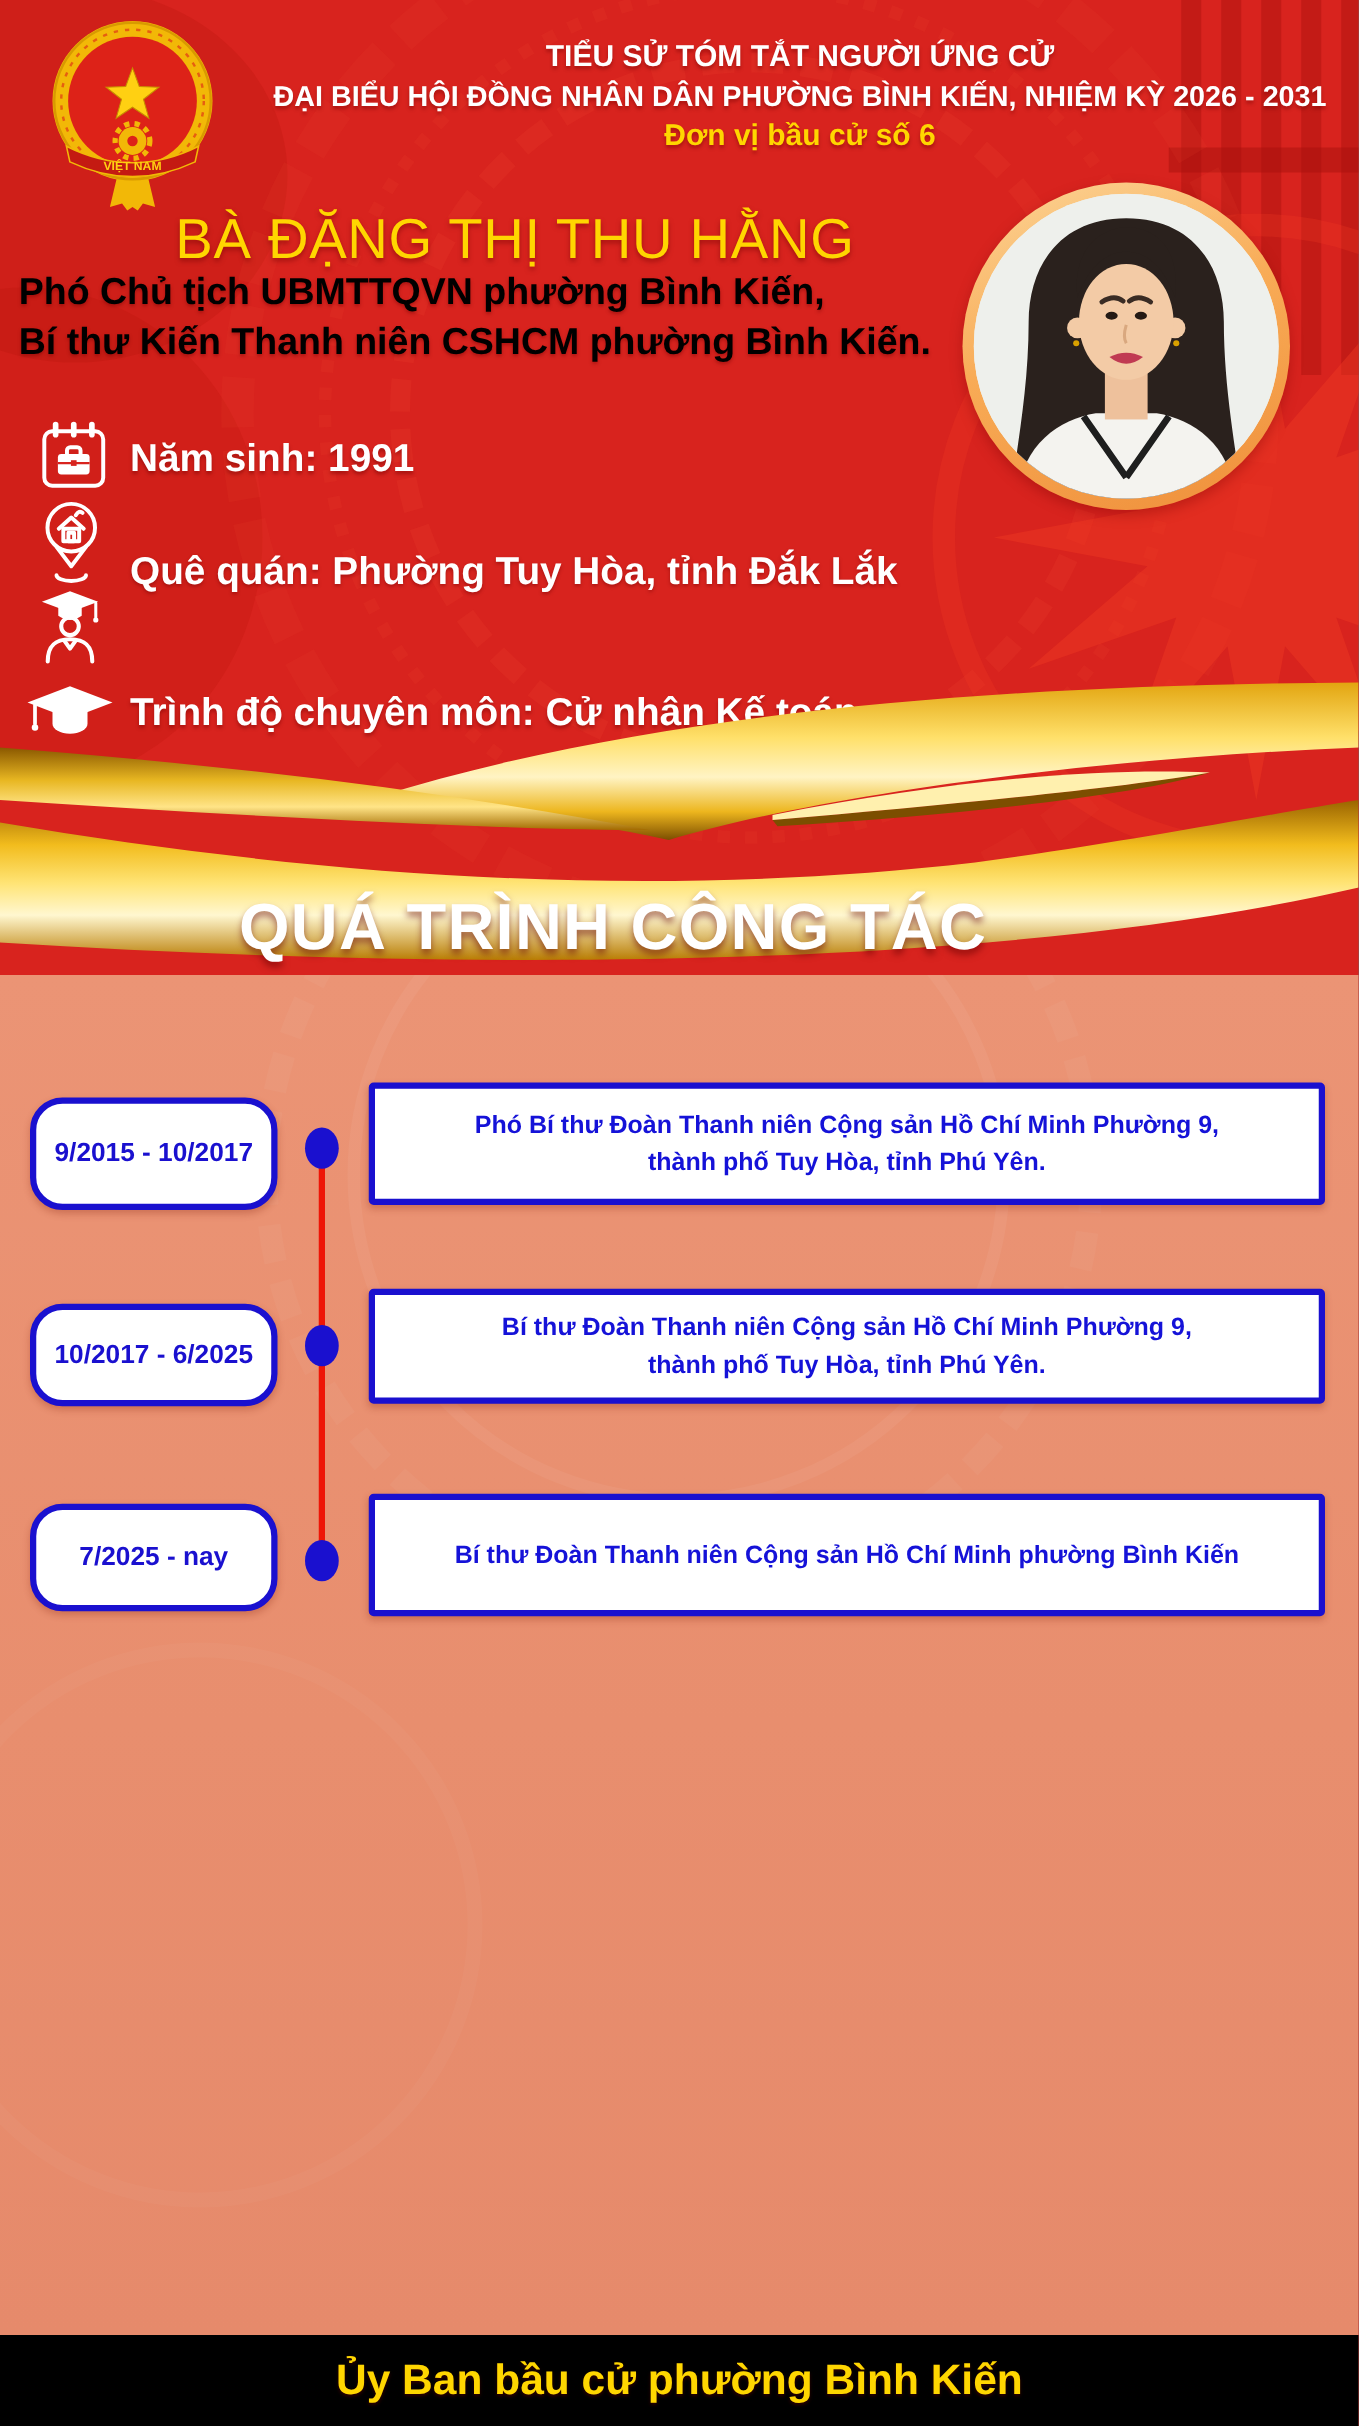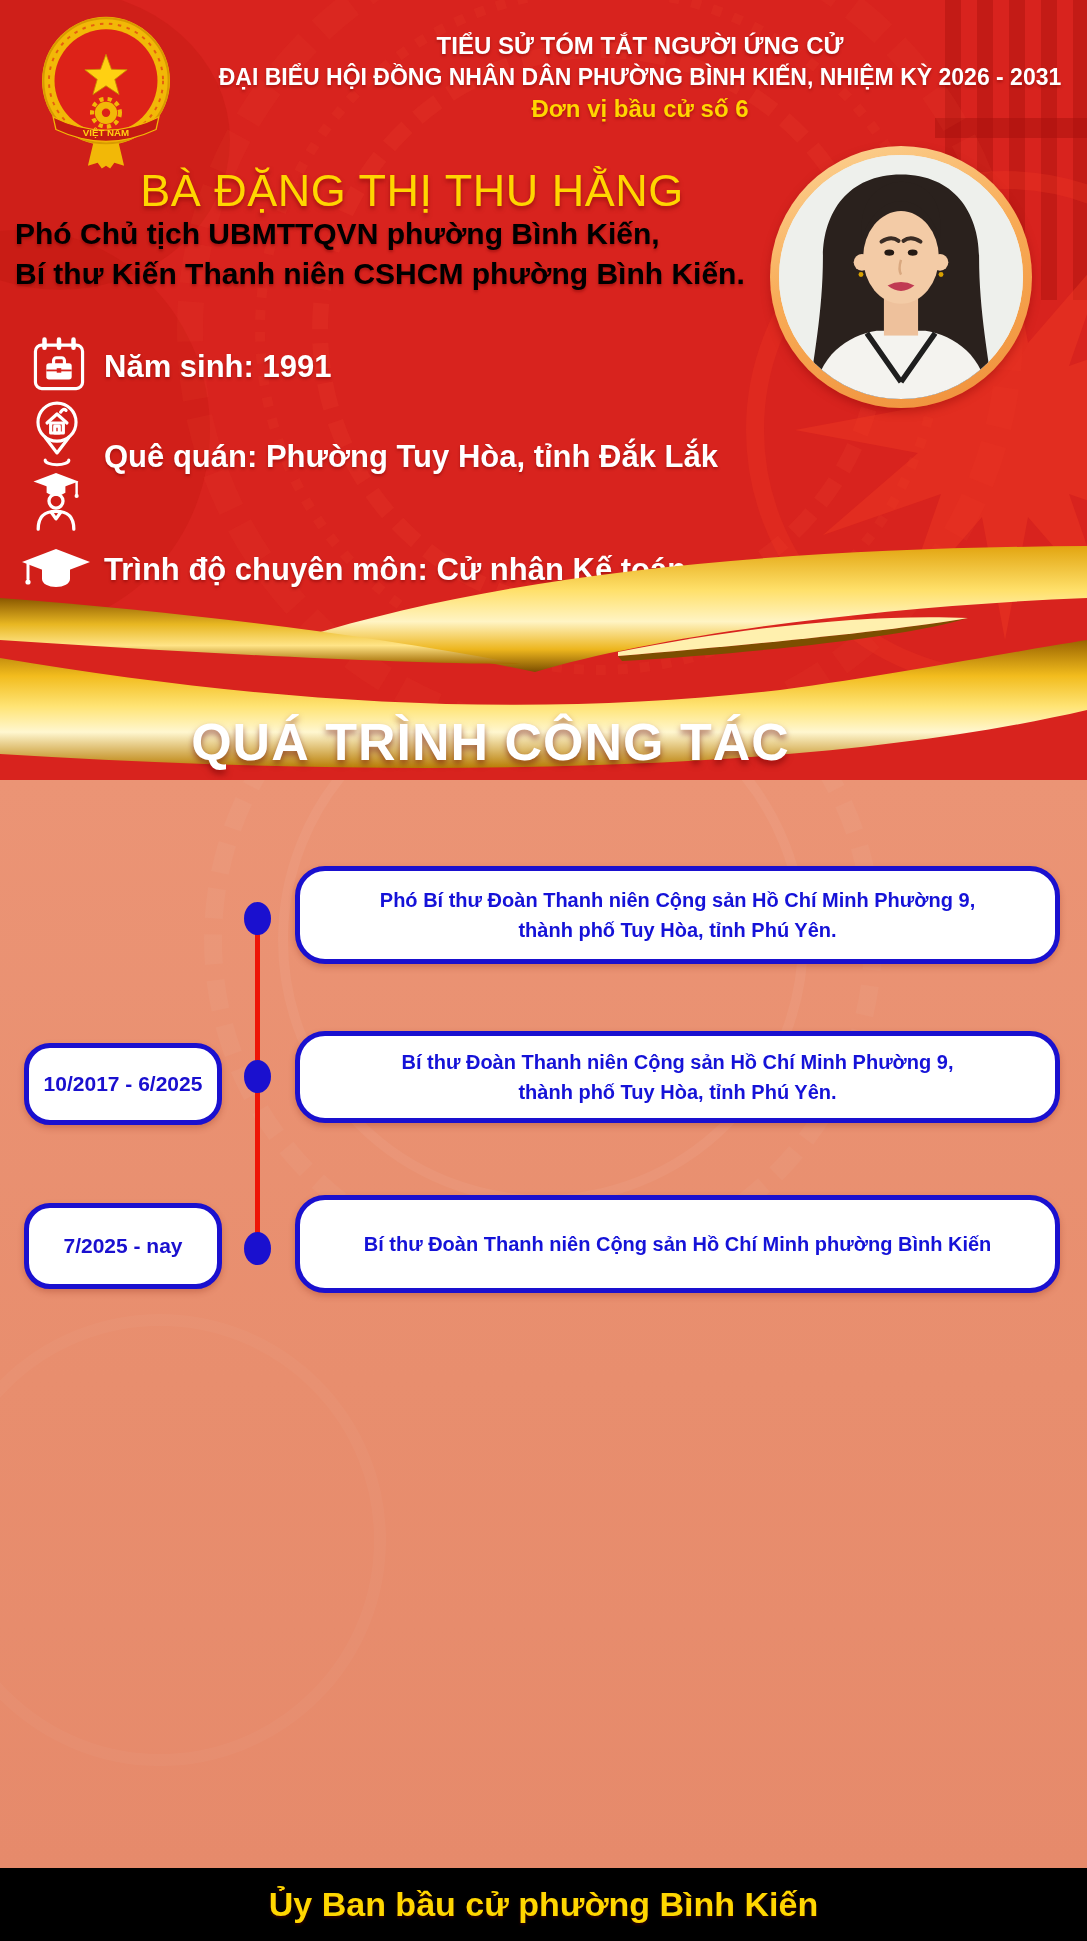--- a/index.html
+++ b/index.html
@@ -42,21 +42,21 @@
   .salmon{left:0;top:780px;width:1087px;height:1088px;
           background:linear-gradient(180deg,#eb9475 0%,#e88e6e 55%,#e68a6b 100%);}
 
   .tline{left:255px;top:918px;width:5px;height:330px;background:#ee1506;}
   .dot{left:244px;width:27px;height:33px;border-radius:50%;background:#1a10cf;}
 
   .date-box{left:24px;width:198px;background:#fff;border:5px solid #1a10cf;border-radius:26px;
             display:flex;align-items:center;justify-content:center;
             color:#1a10cf;font-size:21px;font-weight:bold;
             box-shadow:0 3px 6px rgba(140,40,20,.3);box-sizing:border-box;}
-  .desc-box{left:295px;width:765px;background:#fff;border:5px solid #1a10cf;border-radius:30px;
+  .desc-box{left:295px;width:765px;background:#fff;border:5px solid #1a10cf;border-radius:4px;
             display:flex;flex-direction:column;align-items:center;justify-content:center;
             color:#1512d8;font-size:20px;font-weight:bold;line-height:30px;text-align:center;
             box-shadow:0 3px 6px rgba(140,40,20,.3);box-sizing:border-box;}
 
   
   .footer{left:0;top:1868px;width:1087px;height:73px;background:#000000;
           display:flex;align-items:center;justify-content:center;}
   .footer-text{color:#ffd600;font-size:34px;font-weight:bold;text-shadow:0 2px 3px rgba(100,0,0,.5);}
 </style>
 </head>
@@ -209,20 +209,23 @@
   <div class="abs salmon">
     <svg width="1087" height="1088" viewBox="0 0 1087 1088" style="position:absolute;left:0;top:0;">
       <circle cx="543" cy="160" r="260" fill="none" stroke="#ffffff" stroke-width="10" opacity="0.05"></circle>
       <circle cx="543" cy="160" r="330" fill="none" stroke="#ffffff" stroke-width="18" stroke-dasharray="30 16" opacity="0.04"></circle>
       <circle cx="160" cy="760" r="220" fill="none" stroke="#ffffff" stroke-width="12" opacity="0.03"></circle>
     </svg>
   </div>
 
   <div class="abs tline"></div>
 
+  <div class="abs date-box" style="top:878px;height:90px;">
+    <span>9/2015 - 10/2017</span>
+  </div>
   <div class="abs dot" style="top:902px;"></div>
   <div class="abs desc-box" style="top:866px;height:98px;">
     <div>Phó Bí thư Đoàn Thanh niên Cộng sản Hồ Chí Minh Phường 9,</div>
     <div>thành phố Tuy Hòa, tỉnh Phú Yên.</div>
   </div>
 
   <div class="abs date-box" style="top:1043px;height:82px;">
     <span>10/2017 - 6/2025</span>
   </div>
   <div class="abs dot" style="top:1060px;"></div>

